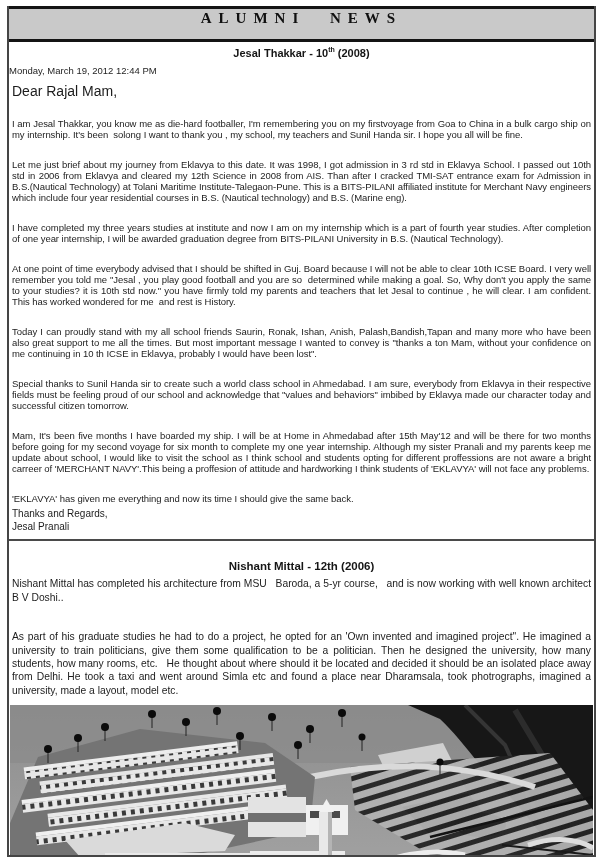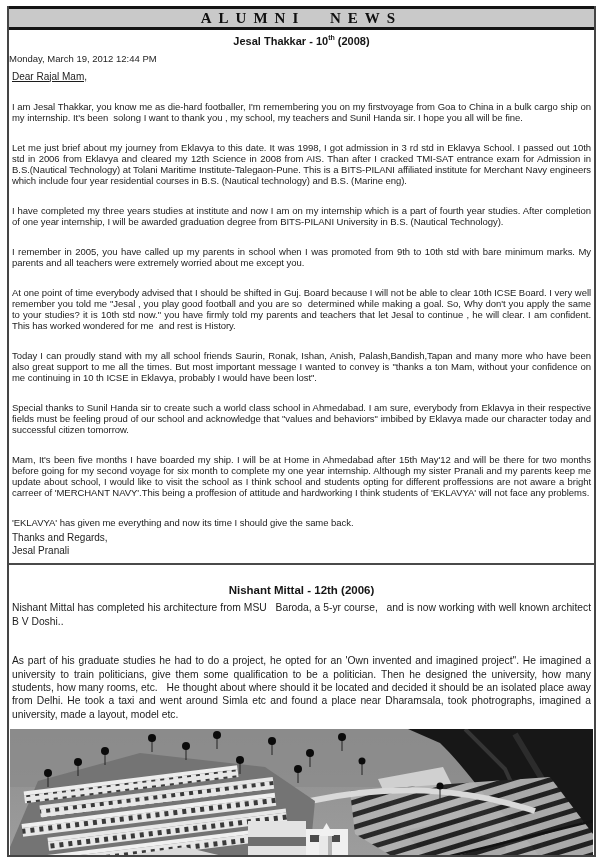--- a/index.html
+++ b/index.html
@@ -16,21 +16,21 @@
   .frame {
     position: absolute;
     left: 7px; right: 7px; top: 6px; bottom: 6px;
     border-left: 2px solid #454545;
     border-right: 2px solid #454545;
     border-bottom: 2px solid #454545;
     overflow: hidden;
     background: #fff;
   }
   .banner {
-    height: 24px;
+    height: 36px;
     background: #c9c9c9;
     border-top: 3px solid #141414;
     border-bottom: 3px solid #141414;
     text-align: center;
   }
   .banner span {
     font-family: "Liberation Serif", serif;
     font-weight: bold;
     font-size: 15px;
     letter-spacing: 7px;
@@ -47,23 +47,22 @@
   }
   .subhead sup { font-size: 7px; }
   .date-line {
     text-align: left;
     font-size: 9.5px;
     line-height: 11px;
     margin: 6px 4px 0 0;
     color: #242424;
   }
   .salutation {
-    font-size: 10px;
+    font-size: 14px;
     margin: 7px 3px 0 3px;
-    text-decoration: underline;
   }
   .lp {
     font-size: 9.5px;
     line-height: 11px;
     text-align: justify;
     margin: 19px 3px 0 3px;
     letter-spacing: -0.05px;
   }
   .closing {
     font-size: 10px;
@@ -110,21 +109,20 @@
       <span>Jesal Thakkar - 10</span><sup>th</sup><span> (2008)</span>
     </div>
 
     <div class="date-line">Monday, March 19, 2012 12:44 PM</div>
 
     <div class="salutation">Dear Rajal Mam,</div>
 
     <p class="lp">I am Jesal Thakkar, you know me as die-hard footballer, I'm remembering you on my firstvoyage from Goa to China in a bulk cargo ship on my internship. It's been&nbsp; solong I want to thank you , my school, my teachers and Sunil Handa sir. I hope you all will be fine.</p>
     <p class="lp">Let me just brief about my journey from Eklavya to this date. It was 1998, I got admission in 3 rd std in Eklavya School. I passed out 10th std in 2006 from Eklavya and cleared my 12th Science in 2008 from AIS. Than after I cracked TMI-SAT entrance exam for Admission in B.S.(Nautical Technology) at Tolani Maritime Institute-Talegaon-Pune. This is a BITS-PILANI affiliated institute for Merchant Navy engineers which include four year residential courses in B.S. (Nautical technology) and B.S. (Marine eng).</p>
     <p class="lp">I have completed my three years studies at institute and now I am on my internship which is a part of fourth year studies. After completion of one year internship, I will be awarded graduation degree from BITS-PILANI University in B.S. (Nautical Technology).</p>
-    <p class="lp">I remember in 2005, you have called up my parents in school when I was promoted from 9th to 10th std with bare minimum marks. My parents and all teachers were extremely worried about me except you.</p>
     <p class="lp">At one point of time everybody advised that I should be shifted in Guj. Board because I will not be able to clear 10th ICSE Board. I very well remember you told me "Jesal , you play good football and you are so&nbsp; determined while making a goal. So, Why don't you apply the same to your studies? it is 10th std now." you have firmly told my parents and teachers that let Jesal to continue , he will clear. I am confident. This has worked wondered for me&nbsp; and rest is History.</p>
     <p class="lp">Today I can proudly stand with my all school friends Saurin, Ronak, Ishan, Anish, Palash,Bandish,Tapan and many more who have been also great support to me all the times. But most important message I wanted to convey is "thanks a ton Mam, without your confidence on me continuing in 10 th ICSE in Eklavya, probably I would have been lost".</p>
     <p class="lp">Special thanks to Sunil Handa sir to create such a world class school in Ahmedabad. I am sure, everybody from Eklavya in their respective fields must be feeling proud of our school and acknowledge that "values and behaviors" imbibed by Eklavya made our character today and successful citizen tomorrow.</p>
     <p class="lp">Mam, It's been five months I have boarded my ship. I will be at Home in Ahmedabad after 15th May'12 and will be there for two months before going for my second voyage for six month to complete my one year internship. Although my sister Pranali and my parents keep me update about school, I would like to visit the school as I think school and students opting for different proffessions are not aware a bright carreer of 'MERCHANT NAVY'.This being a proffesion of attitude and hardworking I think students of 'EKLAVYA' will not face any problems.</p>
     <p class="lp">'EKLAVYA' has given me everything and now its time I should give the same back.</p>
 
     <p class="closing">
       <span>Thanks and Regards,</span><br>
       <span>Jesal Pranali</span>
     </p>

